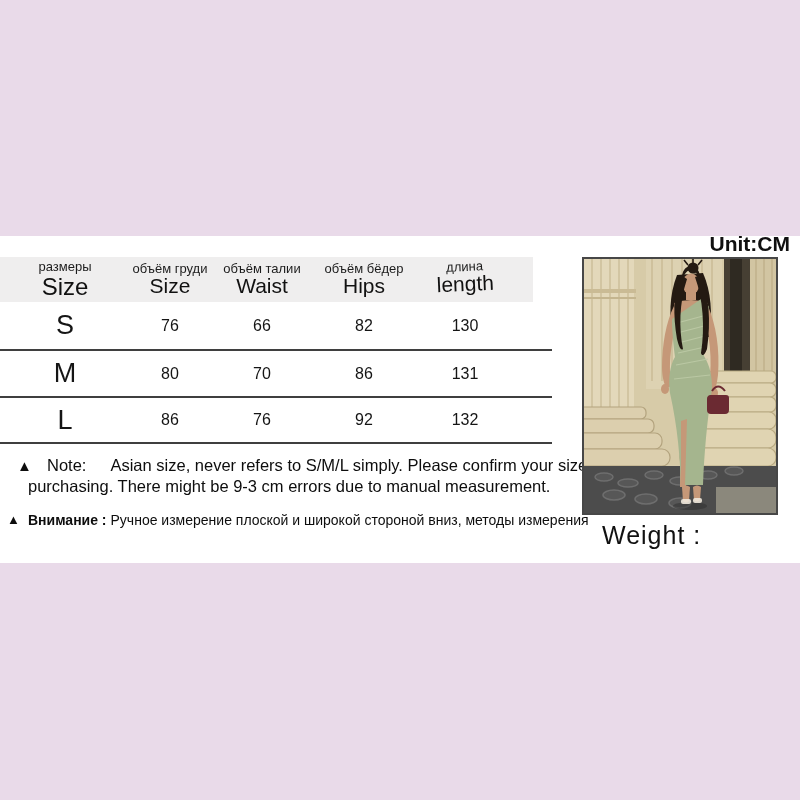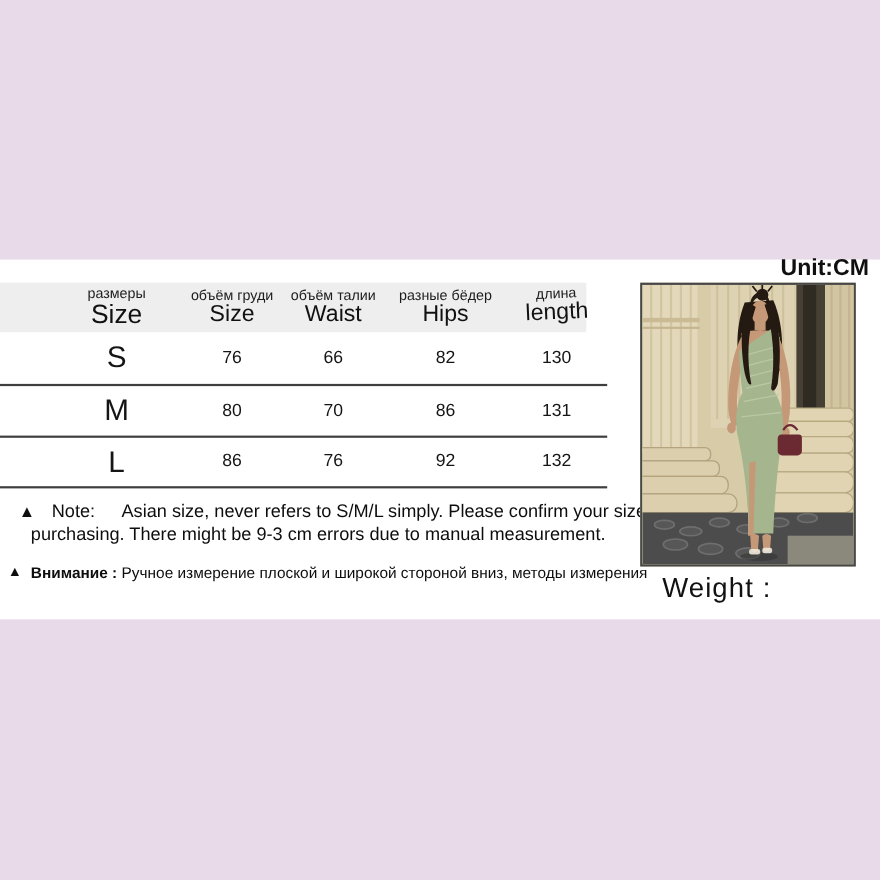--- a/index.html
+++ b/index.html
@@ -11,21 +11,21 @@
   }
   html,body{margin:0;padding:0;}
   body{width:800px;height:800px;background:var(--page_bg);
        font-family:"Liberation Sans","DejaVu Sans",sans-serif;color:var(--text);}
   .canvas{position:relative;width:800px;height:800px;overflow:hidden;}
   .white-band{position:absolute;left:0;top:236px;width:800px;height:327px;background:var(--panel_bg);}
   .unit-label{position:absolute;top:232px;left:0;width:790px;text-align:right;
               font-size:21px;font-weight:600;color:#101010;}
   
   .thead-bg{position:absolute;left:0;top:257px;width:533px;height:45px;background:var(--table_header_bg);}
-  .tgrid{position:absolute;left:0;display:grid;grid-template-columns:130px 80px 104px 100px 102px;padding-left:41px;}
+  .tgrid{position:absolute;left:0;display:grid;grid-template-columns:130px 80px 104px 100px 102px;}
   .thead{top:257px;height:45px;}
   .th{display:flex;flex-direction:column;align-items:center;justify-content:center;line-height:1.05;}
   .th .ru{font-size:13px;color:#1c1c1c;}
   .th .en{font-size:21px;color:#111;}
   .th-size .en{font-size:24px;}
   .th-length{transform:translateY(-2px) rotate(-2.5deg);}
   .trow{align-items:center;text-align:center;}
   .row-s{top:302px;height:47px;}
   .row-m{top:351px;height:45px;}
   .row-l{top:398px;height:44px;}
@@ -67,21 +67,21 @@
     </div>
     <div class="th">
       <span class="ru">объём груди</span>
       <span class="en">Size</span>
     </div>
     <div class="th">
       <span class="ru">объём талии</span>
       <span class="en">Waist</span>
     </div>
     <div class="th">
-      <span class="ru">разные бёдер</span>
+      <span class="ru">объём бёдер</span>
       <span class="en">Hips</span>
     </div>
     <div class="th th-length">
       <span class="ru">длина</span>
       <span class="en">length</span>
     </div>
   </div>
 
   <div class="tgrid trow row-s">
     <div class="td td-size">S</div>

